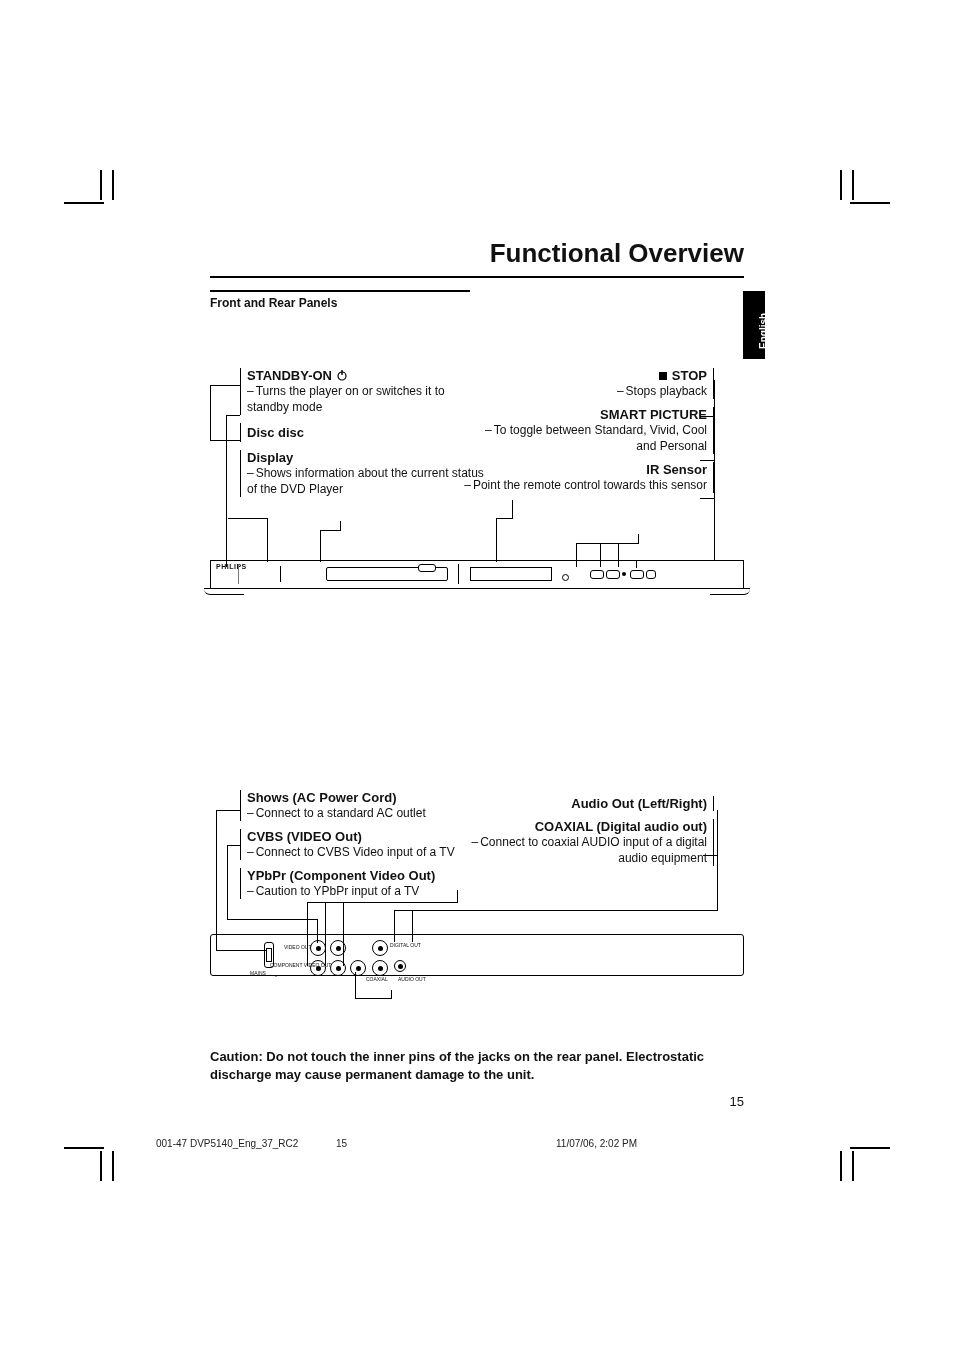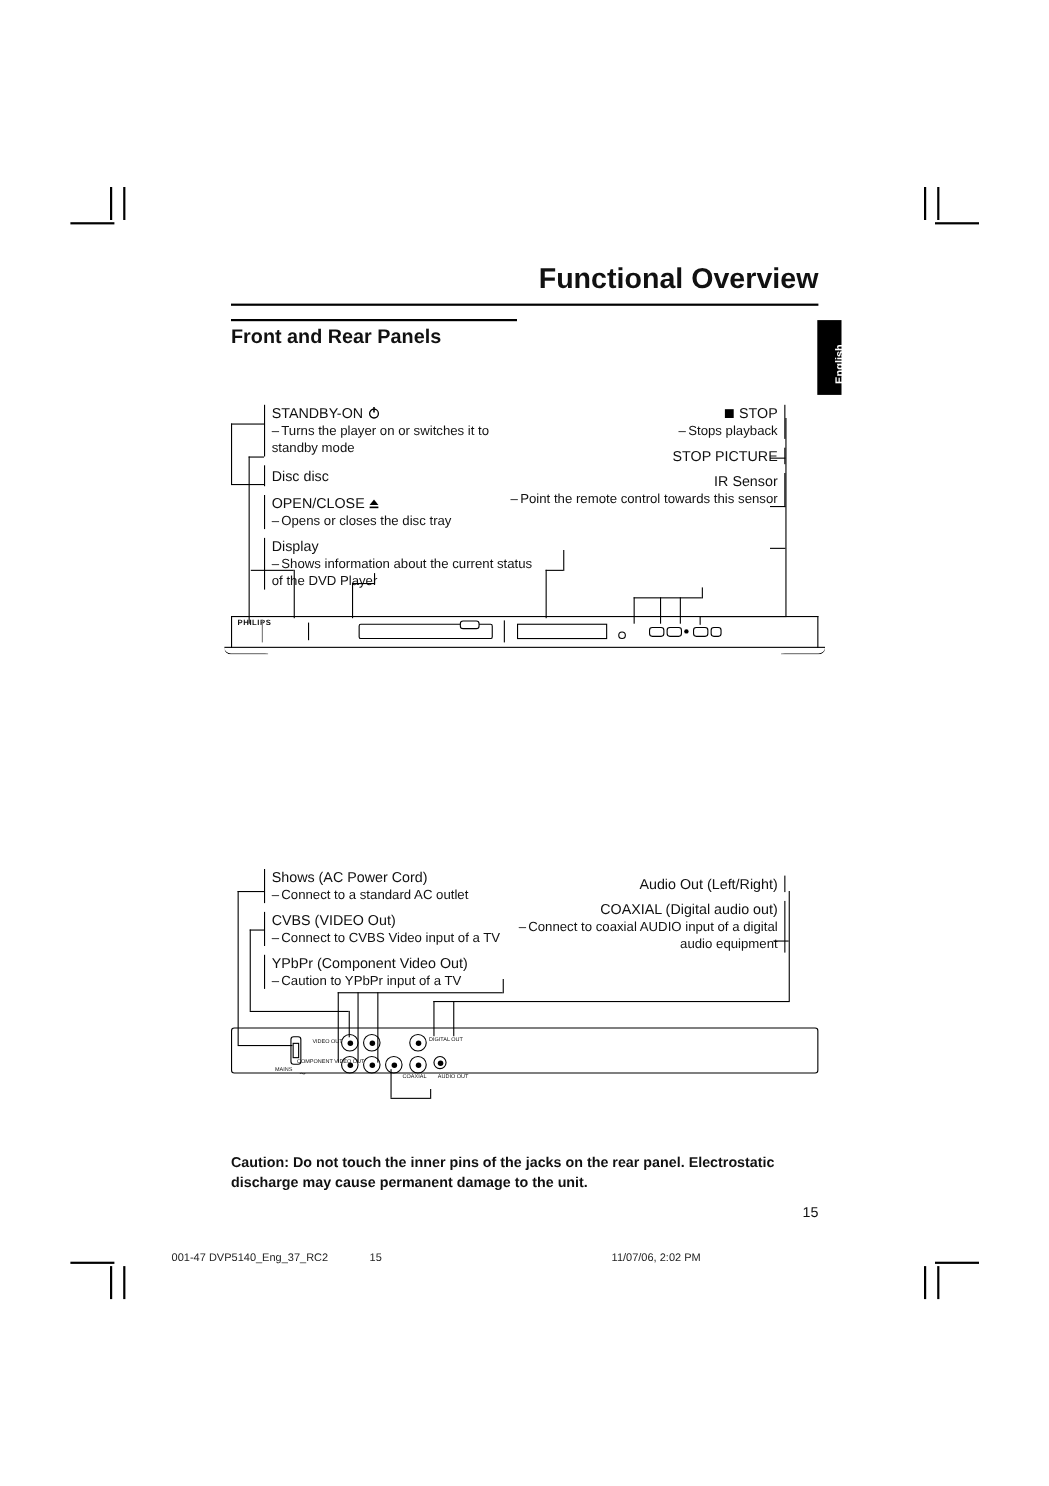--- a/index.html
+++ b/index.html
@@ -37,21 +37,21 @@
     top: 276px;
     height: 2px;
     background: #000;
   }
   .section-heading {
     position: absolute;
     left: 210px;
     top: 290px;
     width: 260px;
     font-weight: bold;
-    font-size: 18px;
+    font-size: 12px;
     border-top: 2px solid #000;
     padding-top: 4px;
   }
   
   .lang-tab {
     position: absolute;
     right: 189px;
     top: 291px;
     width: 22px;
     height: 68px;
@@ -86,21 +86,21 @@
     border-left: 1px solid #000;
     padding: 0 0 0 6px;
     margin-bottom: 8px;
   }
   .item-r {
     border-left: none;
     border-right: 1px solid #000;
     padding: 0 6px 0 0;
   }
   .label {
-    font-weight: normal;
+    font-weight: bold;
     font-size: 13px;
     display: block;
   }
   .desc {
     font-size: 12px;
     line-height: 1.25;
   }
   .dash { margin-right: 2px; }
 
   
@@ -258,47 +258,38 @@
             <circle cx="6" cy="7" r="4" fill="none" stroke="#000" stroke-width="1.2"></circle>
             <line x1="6" y1="1" x2="6" y2="6" stroke="#000" stroke-width="1.4"></line>
           </svg>
         </span>
         <span class="desc"><span class="dash">–</span><span>Turns the player on or switches it to standby mode</span></span>
       </div>
       <div class="item-l" style="padding-top:2px;padding-bottom:2px;">
         <span class="label">Disc disc</span>
       </div>
       <div class="item-l">
-        <span class="label">
-          <span>OPEN/CLOSE</span>
-          <svg width="10" height="10" viewBox="0 0 10 10">
-            <polygon points="5,1 9,6 1,6" fill="#000"></polygon>
-            <rect x="1" y="7.5" width="8" height="1.5" fill="#000"></rect>
-          </svg>
-        </span>
-        <span class="desc"><span class="dash">–</span><span>Opens or closes the disc tray</span></span>
-      </div>
-      <div class="item-l">
         <span class="label">Display</span>
         <span class="desc"><span class="dash">–</span><span>Shows information about the current status of the DVD Player</span></span>
       </div>
     </div>
 
     <div class="col-right">
       <div class="item-r">
         <span class="label">
           <svg width="10" height="10" viewBox="0 0 10 10">
               <rect x="1" y="1" width="8" height="8" fill="#000"></rect>
             </svg>
           <span>STOP</span>
         </span>
         <span class="desc"><span class="dash">–</span><span>Stops playback</span></span>
       </div>
       <div class="item-r">
-        <span class="label">STOP PICTURE</span>
+        <span class="label">SMART PICTURE</span>
+        <span class="desc"><span class="dash">–</span><span>To toggle between Standard, Vivid, Cool and Personal</span></span>
       </div>
       <div class="item-r">
         <span class="label">IR Sensor</span>
         <span class="desc"><span class="dash">–</span><span>Point the remote control towards this sensor</span></span>
       </div>
     </div>
   </div>
 
   <div class="leader" style="left:226px;top:415px;width:14px;height:1px;"></div>
   <div class="leader" style="left:226px;top:415px;width:1px;height:152px;"></div>

